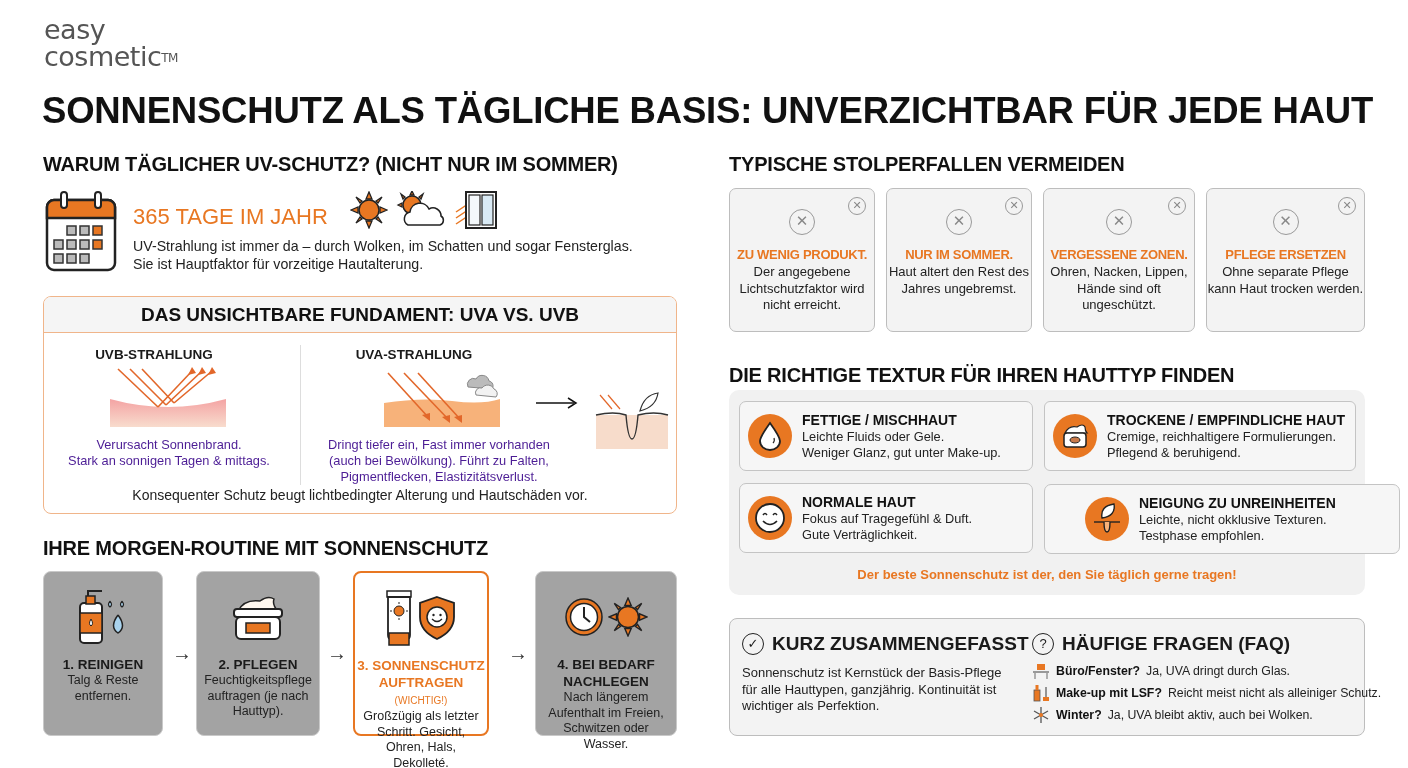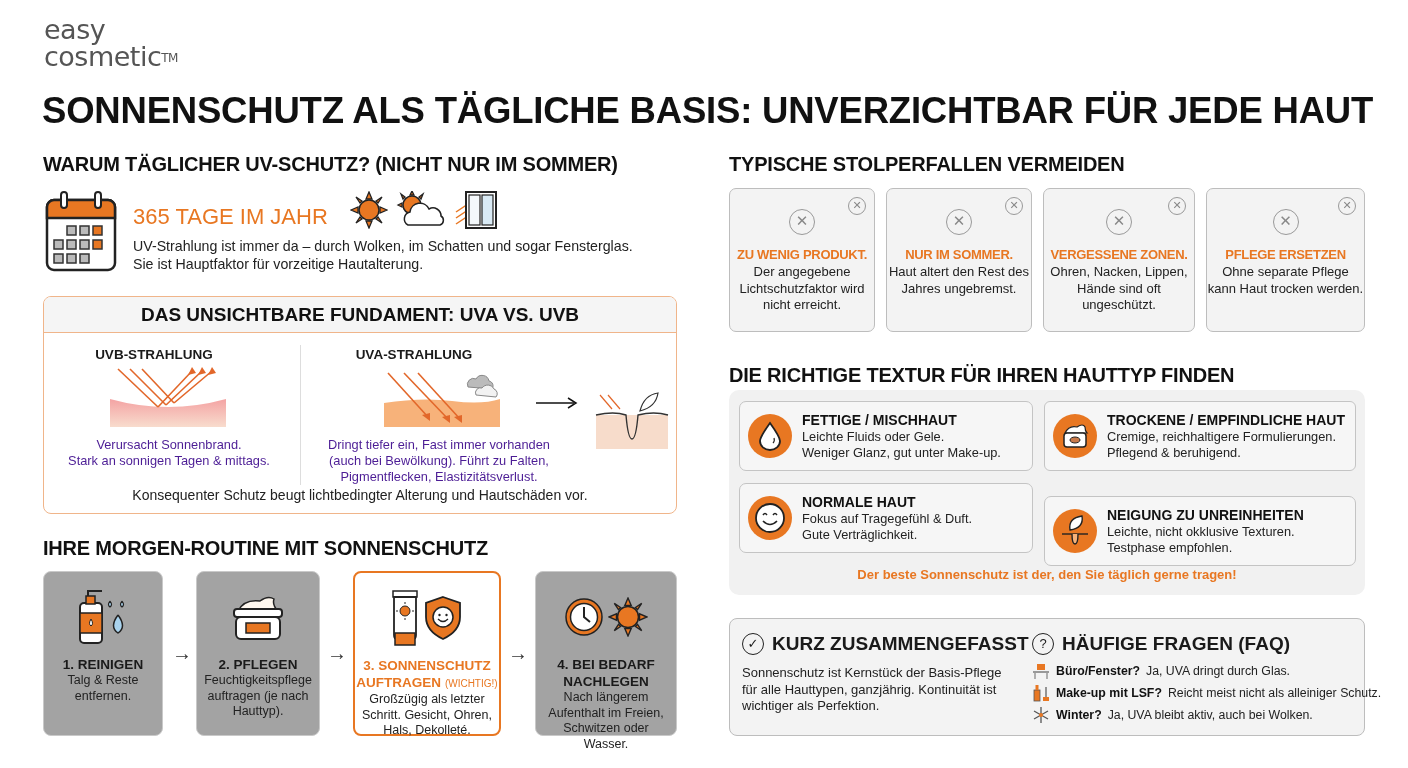--- a/index.html
+++ b/index.html
@@ -230,21 +230,21 @@
       <rect x="4" y="16" width="48" height="8" rx="3" fill="#fff" stroke="#222" stroke-width="2"></rect>
       <rect x="6" y="24" width="44" height="22" rx="5" fill="#fff" stroke="#222" stroke-width="2"></rect>
       <rect x="16" y="30" width="24" height="10" fill="#e87722" stroke="#222" stroke-width="1.5"></rect>
     </svg>
   </div>
   <div class="step-title">2. PFLEGEN</div>
   <div class="step-desc">Feuchtigkeitspflege auftragen (je nach Hauttyp).</div>
 </div>
 <div class="abs step-arrow" style="left:327px;">→</div>
 
-<div class="abs step active" style="left:353px; width:148px;">
+<div class="abs step active" style="left:353px; width:136px;">
   <div class="step-icon">
     <svg width="28" height="58" viewBox="0 0 28 58">
       <rect x="2" y="2" width="24" height="6" fill="#fff" stroke="#222" stroke-width="1.5"></rect>
       <path d="M3 8 H25 V46 Q25 50 22 50 H6 Q3 50 3 46 Z" fill="#fff" stroke="#222" stroke-width="1.8"></path>
       <rect x="4" y="44" width="20" height="12" fill="#e87722" stroke="#222" stroke-width="1.5"></rect>
       <circle cx="14" cy="22" r="5" fill="#e87722" stroke="#222" stroke-width="1"></circle>
       <g stroke="#222" stroke-width="1">
           <line x1="14" y1="13" x2="14" y2="15"></line>
           <line x1="14" y1="29" x2="14" y2="31"></line>
           <line x1="5" y1="22" x2="7" y2="22"></line>
@@ -356,21 +356,21 @@
           <path d="M9 13 q2 -3 4 0 M19 13 q2 -3 4 0" fill="none" stroke="#222" stroke-width="1.4"></path>
           <path d="M9 19 q7 7 14 0" fill="none" stroke="#222" stroke-width="1.6"></path>
         </svg>
     </div>
     <div>
       <div class="tex-title">NORMALE HAUT</div>
       <div class="tex-desc">Fokus auf Tragegefühl &amp; Duft.</div>
       <div class="tex-desc">Gute Verträglichkeit.</div>
     </div>
   </div>
-  <div class="abs tex-card" style="left:315px; top:106px; width:312px;">
+  <div class="abs tex-card" style="left:315px; top:94px; width:356px;padding-left:32px;">
     <div class="tex-ic">
       <svg width="30" height="34" viewBox="0 0 30 34">
           <path d="M10 16 Q8 4 22 2 Q24 14 10 16 Z" fill="#fff" stroke="#222" stroke-width="1.4"></path>
           <line x1="2" y1="20" x2="28" y2="20" stroke="#222" stroke-width="1.4"></line>
           <path d="M12 20 Q12 30 15 30 Q18 30 18 20" fill="#f7b27a" stroke="#222" stroke-width="1.4"></path>
         </svg>
     </div>
     <div>
       <div class="tex-title">NEIGUNG ZU UNREINHEITEN</div>
       <div class="tex-desc">Leichte, nicht okklusive Texturen.</div>

